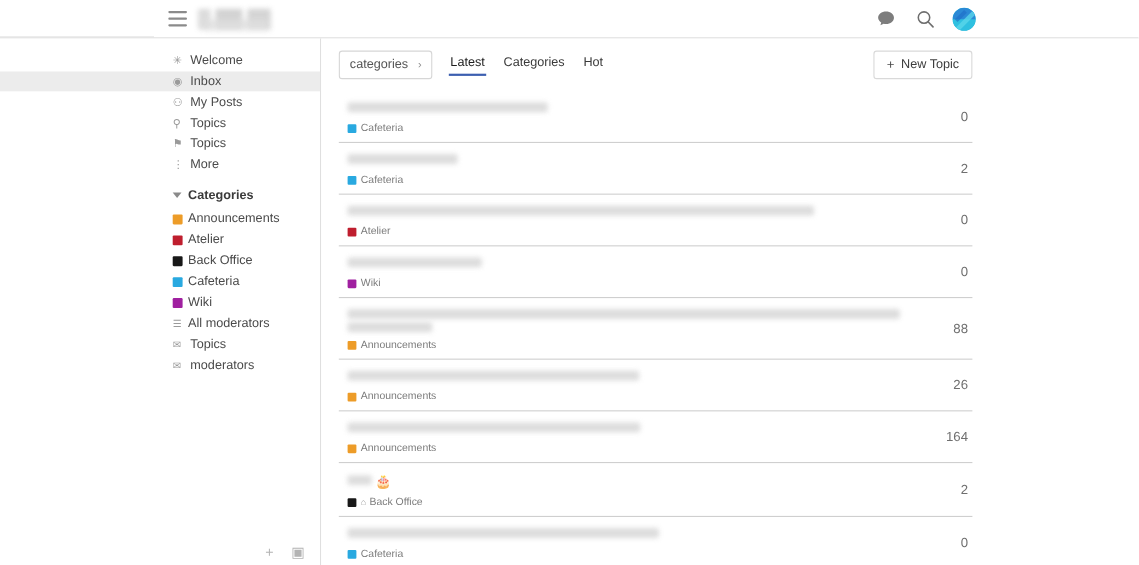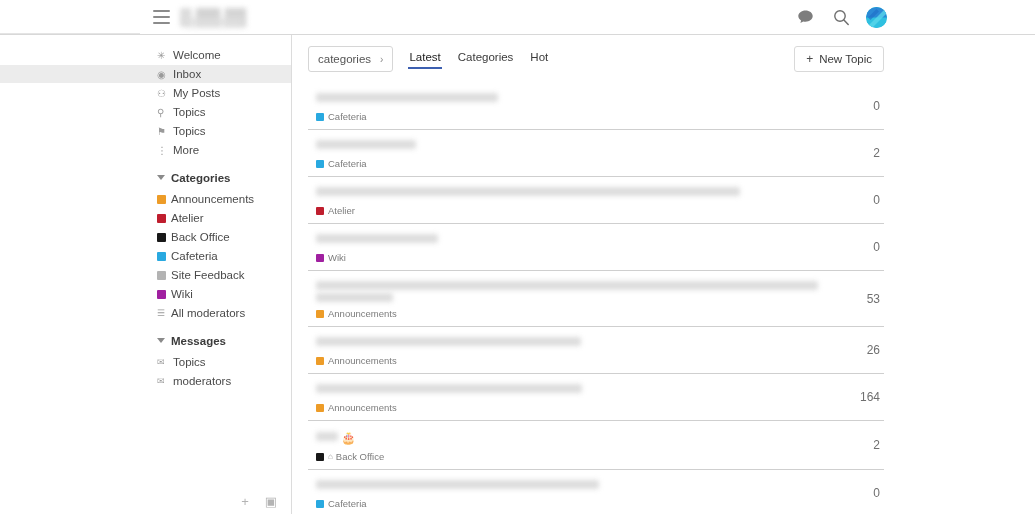--- a/index.html
+++ b/index.html
@@ -283,36 +283,28 @@
     </div>
     <div class="cat-item">
       <span class="swatch" style="background:#181818"></span>
       <span class="nav-label">Back Office</span>
     </div>
     <div class="cat-item">
       <span class="swatch" style="background:#29A9E0"></span>
       <span class="nav-label">Cafeteria</span>
     </div>
     <div class="cat-item">
-      <span class="swatch" style="background:#B3B3B3"></span>
-      <span class="nav-label">Site Feedback</span>
-    </div>
-    <div class="cat-item">
       <span class="swatch" style="background:#A020A0"></span>
       <span class="nav-label">Wiki</span>
     </div>
     <div class="cat-item">
       <span class="nav-ico" style="font-size:9px">☰</span>
       <span class="nav-label">All moderators</span>
     </div>
 
-    <div class="section-head">
-      <span class="caret"></span>
-      <span class="nav-label">Messages</span>
-    </div>
 
     <div class="nav-item">
       <span class="nav-ico" style="font-size:9px">✉</span>
       <span class="nav-label">Topics</span>
     </div>
     <div class="nav-item">
       <span class="nav-ico" style="font-size:9px">✉</span>
       <span class="nav-label">moderators</span>
     </div>
 
@@ -400,21 +392,21 @@
           <div class="topic-main">
             <div class="title-row">
               <span class="blur-line" style="width: 533px; display: inline-block;"></span>
             </div>
             <div class="blur-line l2" style="width: 77px;"></div>
             <div class="badge">
               <span class="badge-sw" style="background: rgb(237, 156, 40);"></span>
               <span>Announcements</span>
             </div>
           </div>
-          <div class="count">53</div>
+          <div class="count">88</div>
         </div>
         <div class="topic-row">
           <div class="topic-main">
             <div class="title-row">
               <span class="blur-line" style="width: 265px; display: inline-block;"></span>
             </div>
             <div class="badge">
               <span class="badge-sw" style="background: rgb(237, 156, 40);"></span>
               <span>Announcements</span>
             </div>

